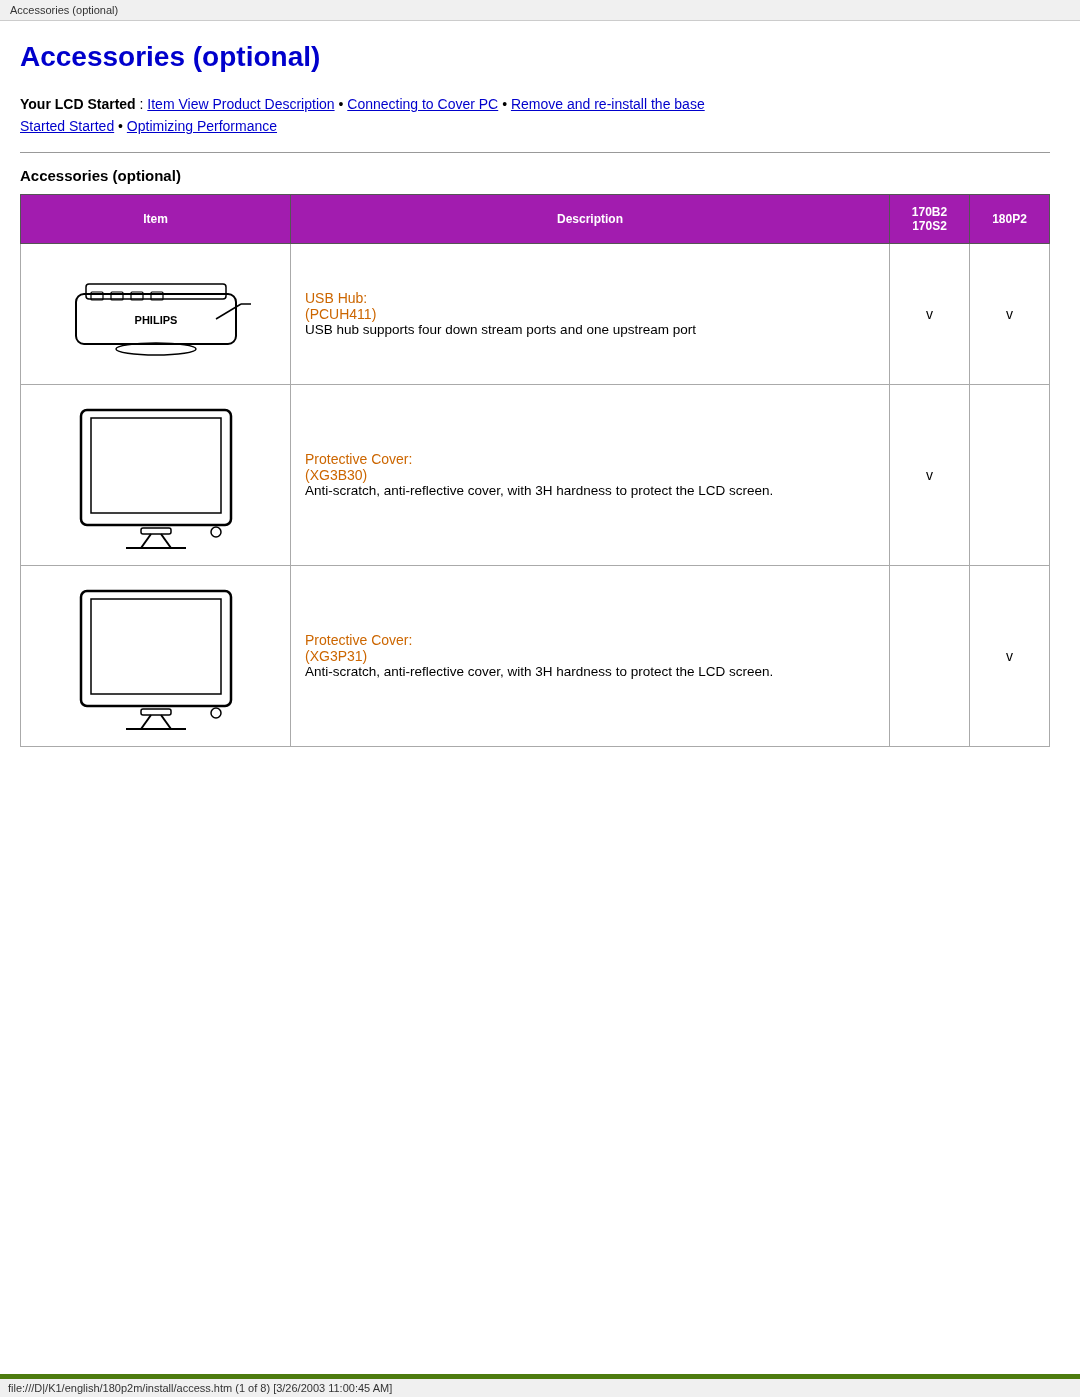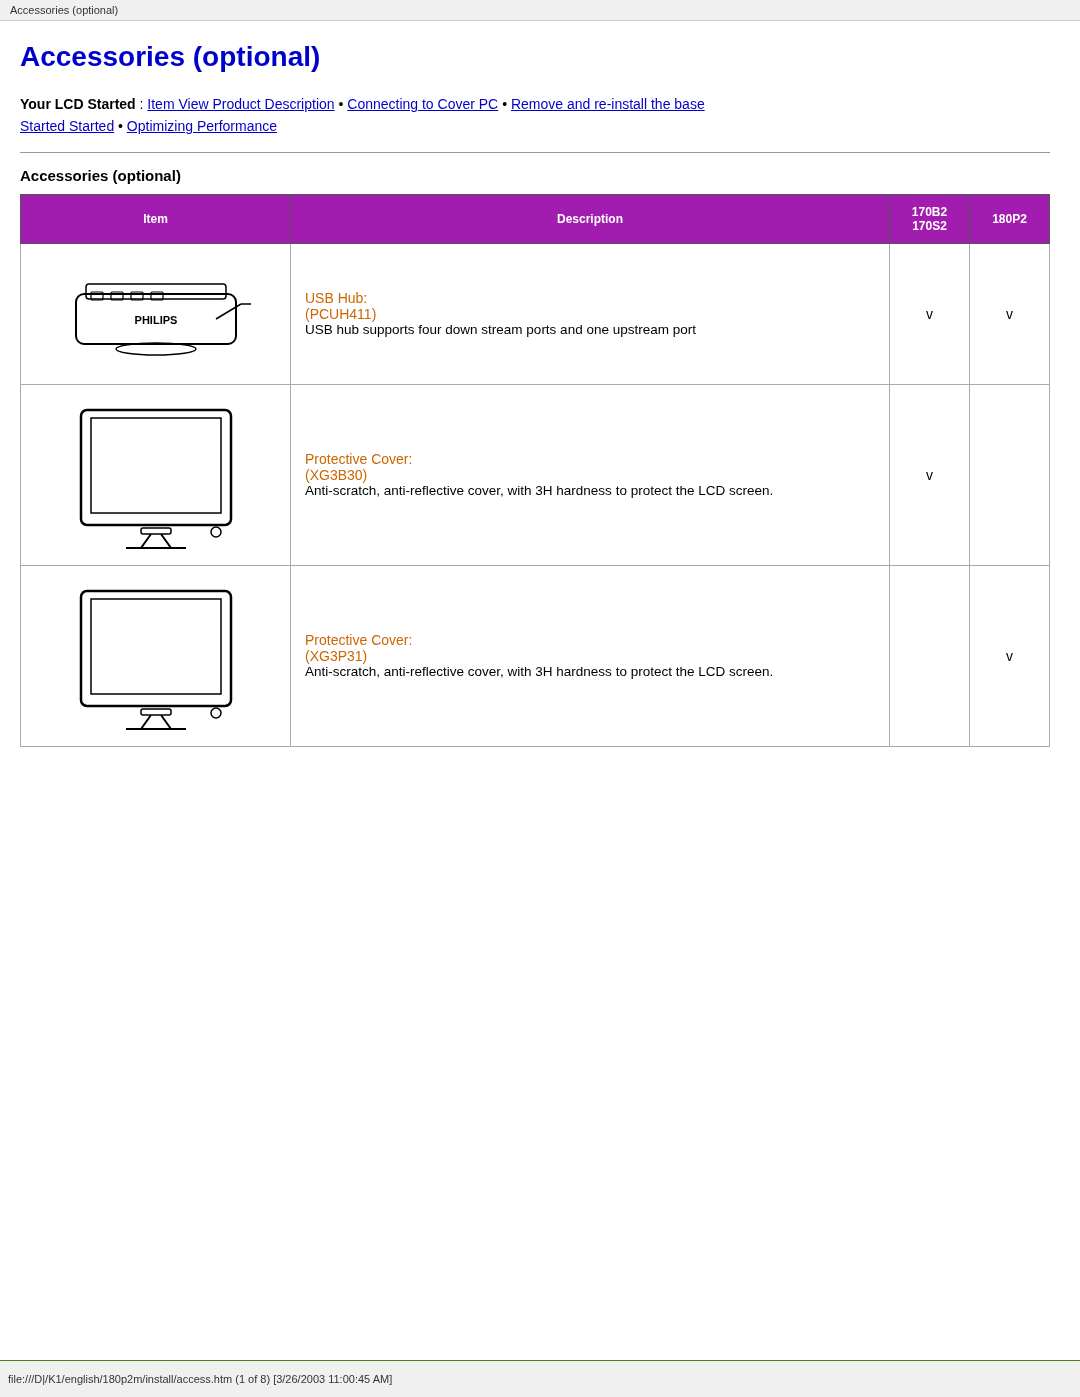--- a/index.html
+++ b/index.html
@@ -99,22 +99,22 @@
     .usb-hub-svg {
       display: block;
       margin: 0 auto;
     }
     .status-bar {
       position: fixed;
       bottom: 0;
       left: 0;
       width: 1080px;
       background: #f0f0f0;
-      border-top: 1px solid #4d7c0f;
-      padding: 12px 8px;
+      border-top: 5px solid #4d7c0f;
+      padding: 3px 8px;
       font-size: 11px;
       color: #333;
     }
   </style>
 </head>
 <body>
 
 <div class="browser-bar">
   <span>Accessories (optional)</span>
 </div>

